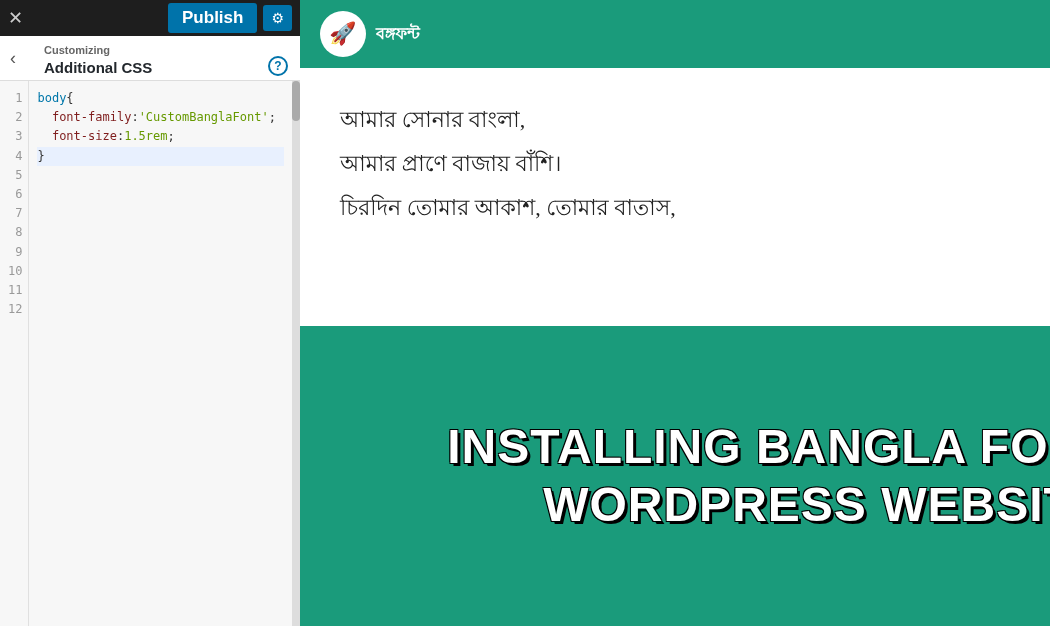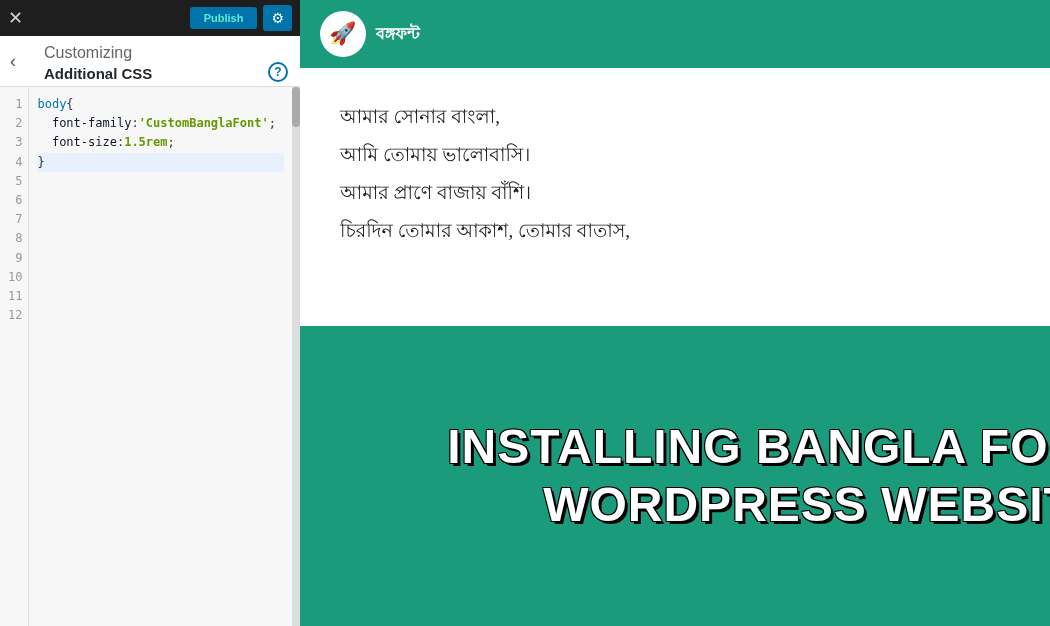--- a/index.html
+++ b/index.html
@@ -34,25 +34,25 @@
     }
 
     .top-bar-right {
       display: flex;
       align-items: center;
       gap: 6px;
     }
 
     .publish-btn {
       background: #0073aa;
-      color: #5eead4;
+      color: #ffffff;
       border: none;
       border-radius: 3px;
       padding: 5px 14px;
-      font-size: 11px;
+      font-size: 17px;
       font-weight: 600;
       cursor: pointer;
     }
 
     .gear-btn {
       background: #0073aa;
       color: #fff;
       border: none;
       border-radius: 3px;
       padding: 5px 8px;
@@ -73,23 +73,24 @@
       top: 50%;
       transform: translateY(-50%);
       font-size: 18px;
       color: #555;
       cursor: pointer;
       background: none;
       border: none;
     }
 
     .customizing-label {
-      font-size: 16px;
+      font-size: 11px;
       color: #666;
       display: block;
+      font-weight: bold;
     }
 
     .additional-css-title {
       font-size: 15px;
       font-weight: 600;
       color: #23282d;
       display: flex;
       align-items: flex-end;
       justify-content: space-between;
     }
@@ -138,22 +139,22 @@
       color: #333;
       overflow: auto;
     }
 
     .code-line {
       white-space: pre;
       display: block;
     }
 
     .kw { color: #07a; }
-    .prop { color: #0f172a; }
-    .val { color: #690; font-weight: bold; }
+    .prop { color: #7f1d1d; }
+    .val { color: #690; }
     .punct { color: #333; }
 
     .line-highlight {
       background: #e8f0fe;
     }
 
     .scrollbar-right {
       width: 8px;
       background: #ddd;
       position: relative;
@@ -209,21 +210,21 @@
 
     .page-heading {
       font-size: 38px;
       font-weight: 900;
       color: #111;
       margin-bottom: 30px;
       font-family: serif;
     }
 
     .page-body {
-      font-size: 19px;
+      font-size: 22px;
       color: #222;
       line-height: 2;
       font-family: serif;
     }
 
     
     .bottom-banner {
       background: #1a9b7b;
       height: 300px;
       display: flex;
@@ -317,21 +318,20 @@
   <div class="site-header">
     <div class="logo-circle">
       <span class="logo-icon">🚀</span>
     </div>
     <span class="site-title">বঙ্গফন্ট</span>
   </div>
 
   <div class="site-content">
     <div class="page-body">
       <div>আমার সোনার বাংলা,</div>
-      <div>আমি তোমায় ভালোবাসি।</div>
       <div>আমার প্রাণে বাজায় বাঁশি।</div>
       <div>চিরদিন তোমার আকাশ, তোমার বাতাস,</div>
     </div>
   </div>
 
   <div class="bottom-banner">
     <div class="banner-text">
       <span>INSTALLING BANGLA FONT ON</span><br>
       <span>WORDPRESS WEBSITE</span>
     </div>

